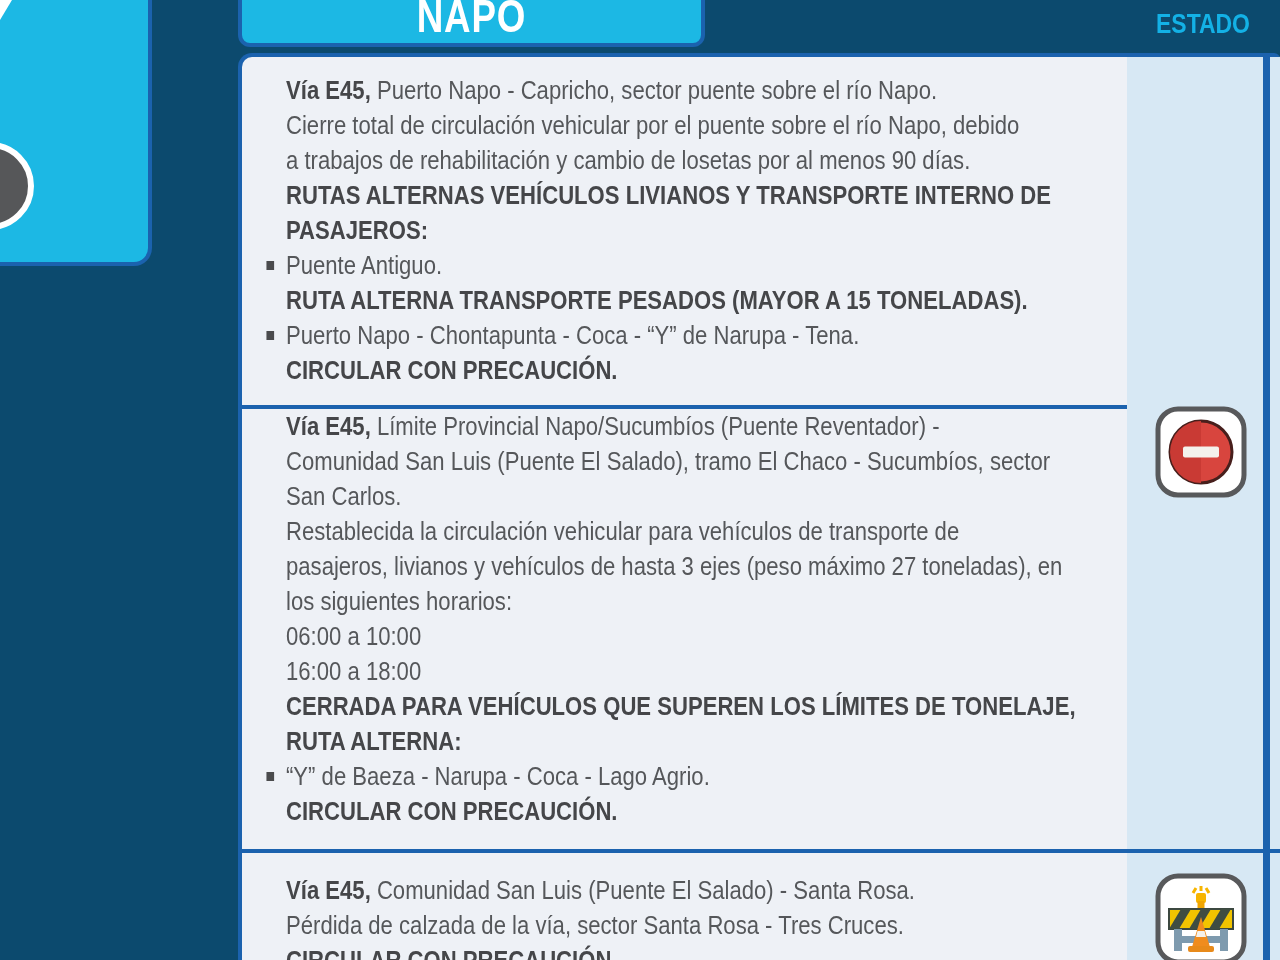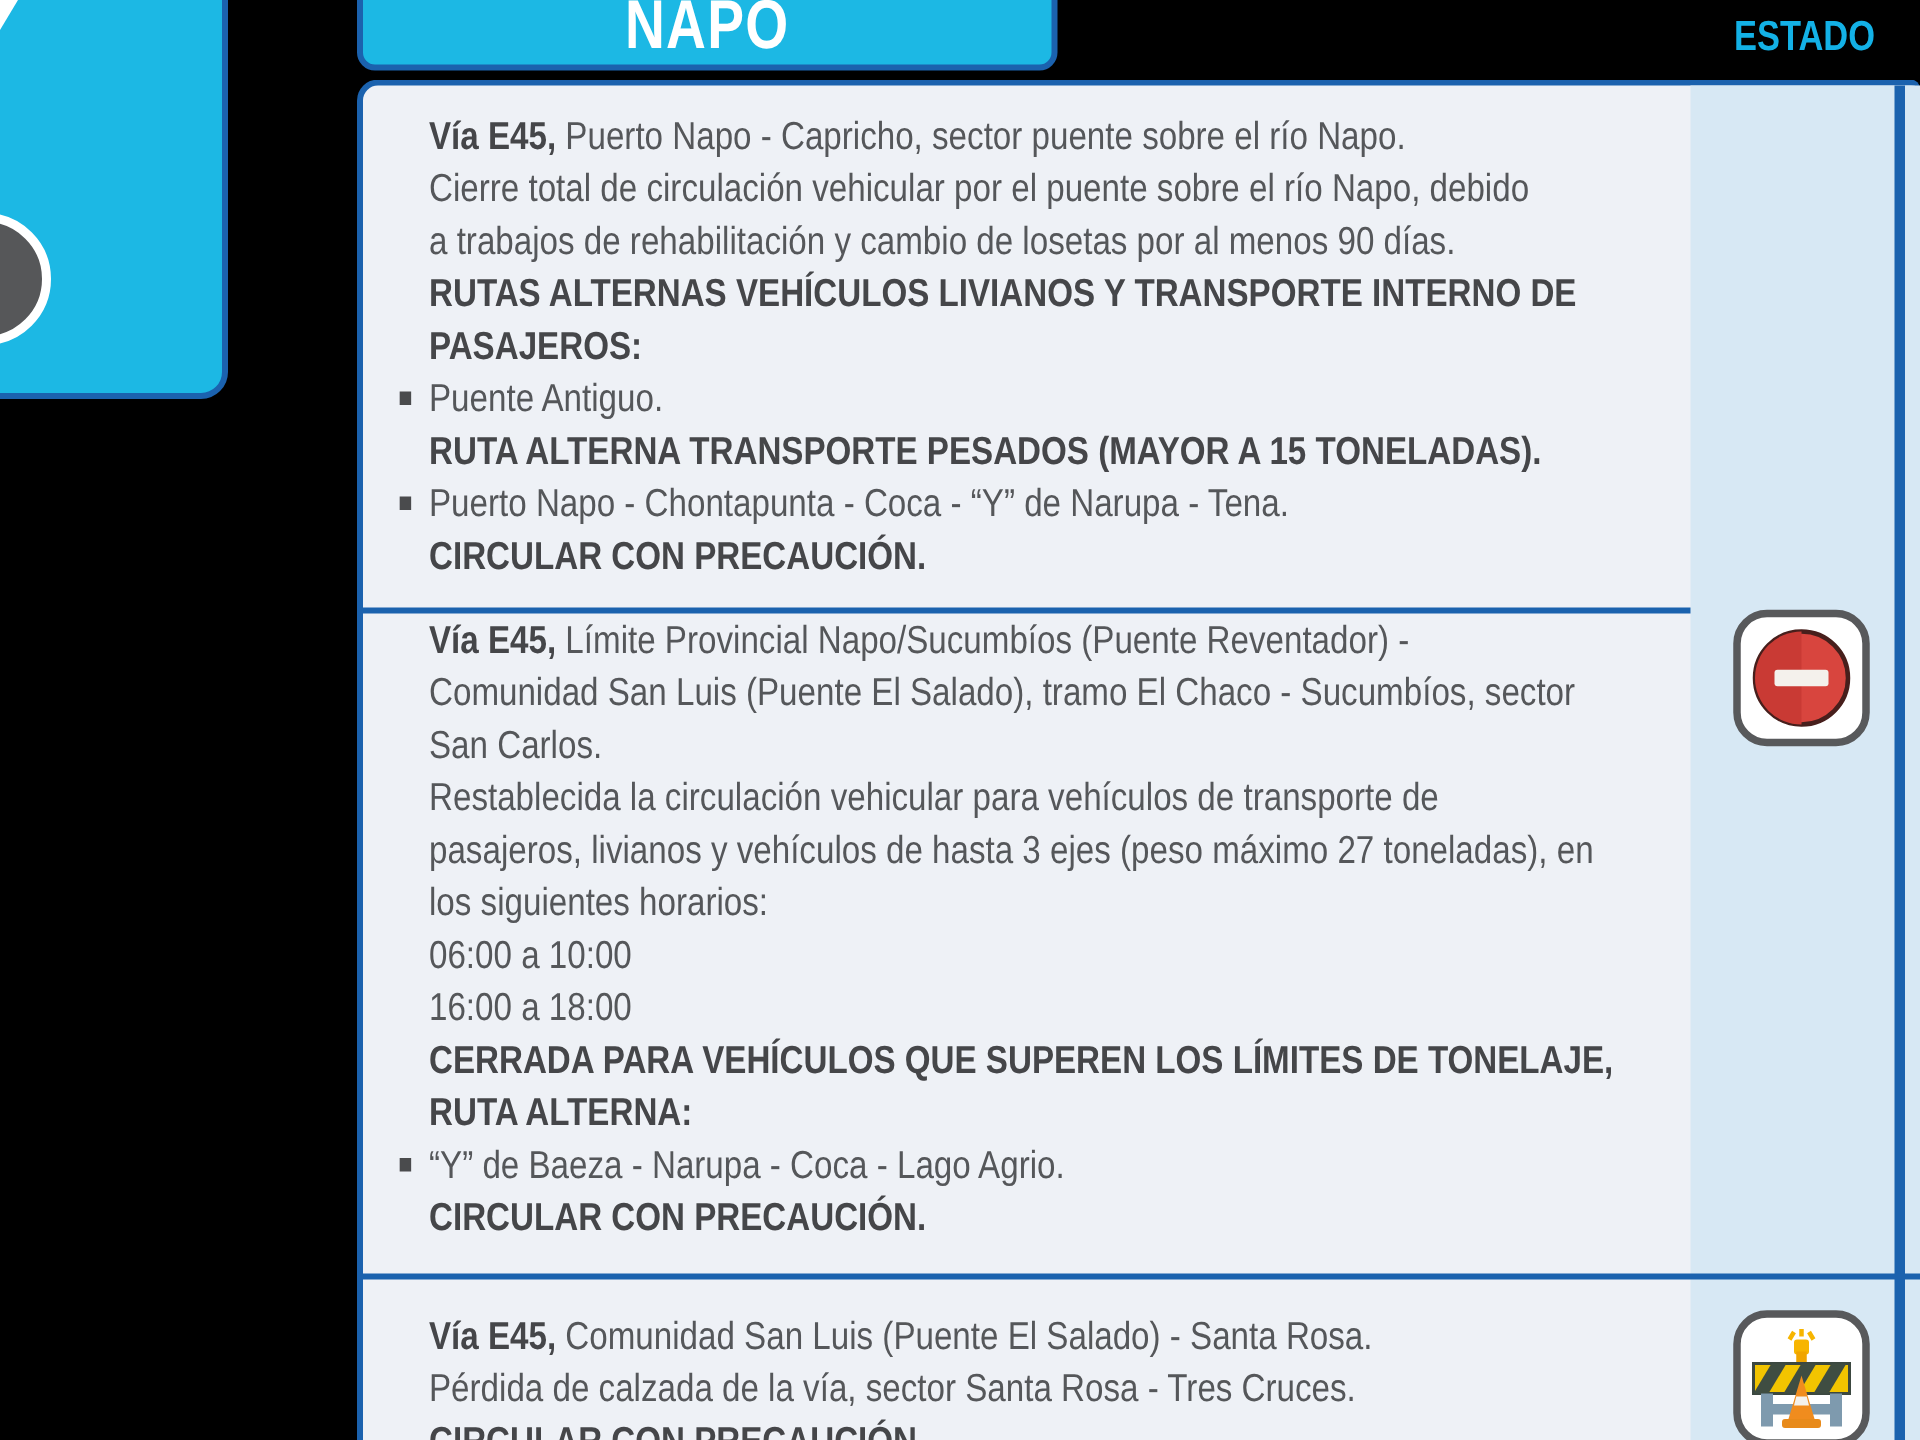--- a/index.html
+++ b/index.html
@@ -1,18 +1,18 @@
 <!DOCTYPE html>
 <html><head>
 <meta charset="utf-8">
 <style>
   html,body{margin:0;padding:0;}
   .page{
     position:relative; width:1280px; height:960px; overflow:hidden;
-    background:#000000;
+    background:#0c4a6e;
     font-family:"Liberation Sans", sans-serif;
   }
   
   .left-card{
     position:absolute; left:-26px; top:-22px; width:178px; height:288px;
     background:#1cb8e4; border:4px solid #1b62ae; border-radius:18px;
     box-sizing:border-box;
   }
   .left-card .dark-circle{
     position:absolute; left:-32px; top:160px; width:76px; height:76px;

